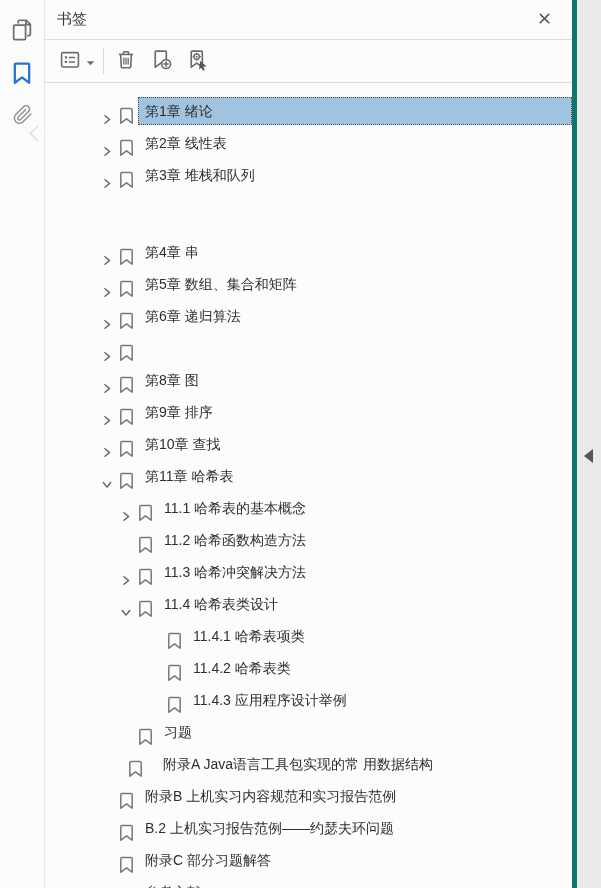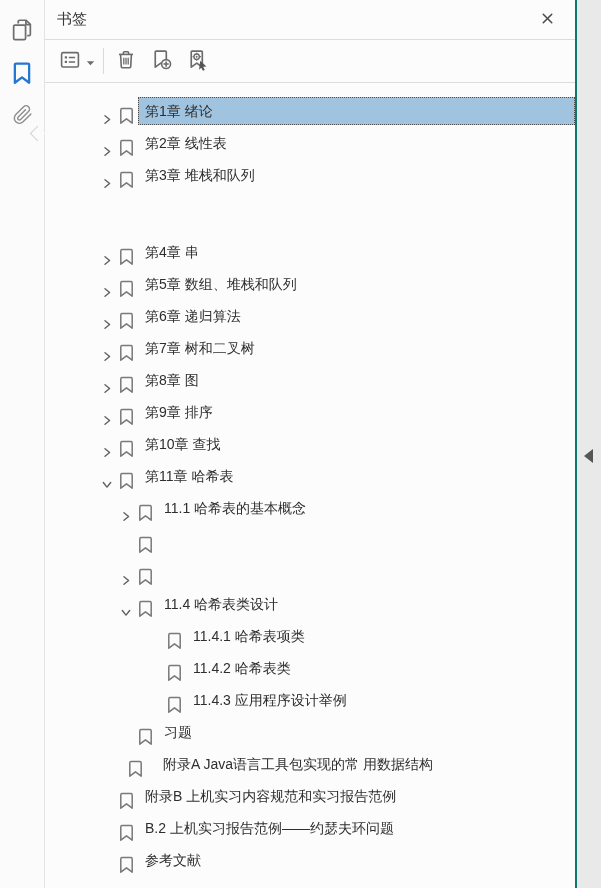--- a/index.html
+++ b/index.html
@@ -23,21 +23,21 @@
   }
   .rail-notch{
     position:absolute;right:-6px;top:69px;width:10px;height:10px;
     background:#FBFBFB;transform:rotate(45deg);
     border-left:1px solid #D2D2D2;border-bottom:1px solid #D2D2D2;z-index:3;
   }
 
   
   .panel{
     flex:1 1 auto;background:#FCFCFC;display:flex;flex-direction:column;
-    border-right:2px solid #0f766e;min-width:0;
+    border-right:5px solid #0f766e;min-width:0;
   }
   .panel-header{
     height:40px;flex:0 0 40px;border-bottom:1px solid #DCDCDC;
     display:flex;align-items:center;padding:0 12px;box-sizing:border-box;
   }
   .panel-title{font-size:15px;color:#383838;flex:1 1 auto;}
   .close-btn{background:none;border:none;padding:2px;cursor:pointer;margin-right:5px;display:flex;}
 
   .panel-toolbar{
     height:43px;flex:0 0 43px;border-bottom:1px solid #DCDCDC;
@@ -223,21 +223,21 @@
     <span class="chev-box">
       <svg width="10" height="11" viewBox="0 0 10 11" fill="none">
         <polyline points="3,1.8 7.6,5.5 3,9.2" stroke="#5F5F5F" stroke-width="1.4" stroke-linecap="round" stroke-linejoin="round"></polyline>
       </svg>
     </span>
     <span class="bm-box">
       <svg width="15" height="18" viewBox="0 0 15 18" fill="none">
         <path d="M3.1 1.6h8.8c.7 0 1.3.6 1.3 1.3v13.3l-5.7-4.4-5.7 4.4V2.9c0-.7.6-1.3 1.3-1.3z" stroke="#787878" stroke-width="1.5" stroke-linejoin="round"></path>
       </svg>
     </span>
-    <span class="label">第5章 数组、堆栈和队列</span>
+    <span class="label">第5章 数组、集合和矩阵</span>
   </div>
         <div class="row" style="padding-left: 54px;">
     <span class="chev-box">
       <svg width="10" height="11" viewBox="0 0 10 11" fill="none">
         <polyline points="3,1.8 7.6,5.5 3,9.2" stroke="#5F5F5F" stroke-width="1.4" stroke-linecap="round" stroke-linejoin="round"></polyline>
       </svg>
     </span>
     <span class="bm-box">
       <svg width="15" height="18" viewBox="0 0 15 18" fill="none">
         <path d="M3.1 1.6h8.8c.7 0 1.3.6 1.3 1.3v13.3l-5.7-4.4-5.7 4.4V2.9c0-.7.6-1.3 1.3-1.3z" stroke="#787878" stroke-width="1.5" stroke-linejoin="round"></path>
@@ -249,21 +249,20 @@
     <span class="chev-box">
       <svg width="10" height="11" viewBox="0 0 10 11" fill="none">
         <polyline points="3,1.8 7.6,5.5 3,9.2" stroke="#5F5F5F" stroke-width="1.4" stroke-linecap="round" stroke-linejoin="round"></polyline>
       </svg>
     </span>
     <span class="bm-box">
       <svg width="15" height="18" viewBox="0 0 15 18" fill="none">
         <path d="M3.1 1.6h8.8c.7 0 1.3.6 1.3 1.3v13.3l-5.7-4.4-5.7 4.4V2.9c0-.7.6-1.3 1.3-1.3z" stroke="#787878" stroke-width="1.5" stroke-linejoin="round"></path>
       </svg>
     </span>
-    <span class="label">第7章 树和二叉树</span>
   </div>
         <div class="row" style="padding-left: 54px;">
     <span class="chev-box">
       <svg width="10" height="11" viewBox="0 0 10 11" fill="none">
         <polyline points="3,1.8 7.6,5.5 3,9.2" stroke="#5F5F5F" stroke-width="1.4" stroke-linecap="round" stroke-linejoin="round"></polyline>
       </svg>
     </span>
     <span class="bm-box">
       <svg width="15" height="18" viewBox="0 0 15 18" fill="none">
         <path d="M3.1 1.6h8.8c.7 0 1.3.6 1.3 1.3v13.3l-5.7-4.4-5.7 4.4V2.9c0-.7.6-1.3 1.3-1.3z" stroke="#787878" stroke-width="1.5" stroke-linejoin="round"></path>
@@ -327,32 +326,34 @@
     <span class="chev-box hidden">
       <svg width="10" height="11" viewBox="0 0 10 11" fill="none">
         <polyline points="3,1.8 7.6,5.5 3,9.2" stroke="#5F5F5F" stroke-width="1.4" stroke-linecap="round" stroke-linejoin="round"></polyline>
       </svg>
     </span>
     <span class="bm-box">
       <svg width="15" height="18" viewBox="0 0 15 18" fill="none">
         <path d="M3.1 1.6h8.8c.7 0 1.3.6 1.3 1.3v13.3l-5.7-4.4-5.7 4.4V2.9c0-.7.6-1.3 1.3-1.3z" stroke="#787878" stroke-width="1.5" stroke-linejoin="round"></path>
       </svg>
     </span>
+    <span class="label">11.2 哈希函数构造方法</span>
   </div>
         <div class="row" style="padding-left: 73px;">
     <span class="chev-box">
       <svg width="10" height="11" viewBox="0 0 10 11" fill="none">
         <polyline points="3,1.8 7.6,5.5 3,9.2" stroke="#5F5F5F" stroke-width="1.4" stroke-linecap="round" stroke-linejoin="round"></polyline>
       </svg>
     </span>
     <span class="bm-box">
       <svg width="15" height="18" viewBox="0 0 15 18" fill="none">
         <path d="M3.1 1.6h8.8c.7 0 1.3.6 1.3 1.3v13.3l-5.7-4.4-5.7 4.4V2.9c0-.7.6-1.3 1.3-1.3z" stroke="#787878" stroke-width="1.5" stroke-linejoin="round"></path>
       </svg>
     </span>
+    <span class="label">11.3 哈希冲突解决方法</span>
   </div>
         <div class="row" style="padding-left: 73px;">
     <span class="chev-box down">
       <svg width="10" height="11" viewBox="0 0 10 11" fill="none">
         <polyline points="3,1.8 7.6,5.5 3,9.2" stroke="#5F5F5F" stroke-width="1.4" stroke-linecap="round" stroke-linejoin="round"></polyline>
       </svg>
     </span>
     <span class="bm-box">
       <svg width="15" height="18" viewBox="0 0 15 18" fill="none">
         <path d="M3.1 1.6h8.8c.7 0 1.3.6 1.3 1.3v13.3l-5.7-4.4-5.7 4.4V2.9c0-.7.6-1.3 1.3-1.3z" stroke="#787878" stroke-width="1.5" stroke-linejoin="round"></path>
@@ -455,20 +456,33 @@
     <span class="chev-box hidden">
       <svg width="10" height="11" viewBox="0 0 10 11" fill="none">
         <polyline points="3,1.8 7.6,5.5 3,9.2" stroke="#5F5F5F" stroke-width="1.4" stroke-linecap="round" stroke-linejoin="round"></polyline>
       </svg>
     </span>
     <span class="bm-box">
       <svg width="15" height="18" viewBox="0 0 15 18" fill="none">
         <path d="M3.1 1.6h8.8c.7 0 1.3.6 1.3 1.3v13.3l-5.7-4.4-5.7 4.4V2.9c0-.7.6-1.3 1.3-1.3z" stroke="#787878" stroke-width="1.5" stroke-linejoin="round"></path>
       </svg>
     </span>
+    <span class="label">附录C 部分习题解答</span>
+  </div>
+        <div class="row" style="padding-left: 54px;">
+    <span class="chev-box hidden">
+      <svg width="10" height="11" viewBox="0 0 10 11" fill="none">
+        <polyline points="3,1.8 7.6,5.5 3,9.2" stroke="#5F5F5F" stroke-width="1.4" stroke-linecap="round" stroke-linejoin="round"></polyline>
+      </svg>
+    </span>
+    <span class="bm-box">
+      <svg width="15" height="18" viewBox="0 0 15 18" fill="none">
+        <path d="M3.1 1.6h8.8c.7 0 1.3.6 1.3 1.3v13.3l-5.7-4.4-5.7 4.4V2.9c0-.7.6-1.3 1.3-1.3z" stroke="#787878" stroke-width="1.5" stroke-linejoin="round"></path>
+      </svg>
+    </span>
     <span class="label">参考文献</span>
   </div>
       </div>
   </div>
 
   <div class="doc-strip">
     <span class="collapse-arrow"></span>
   </div>
 
 </div>

